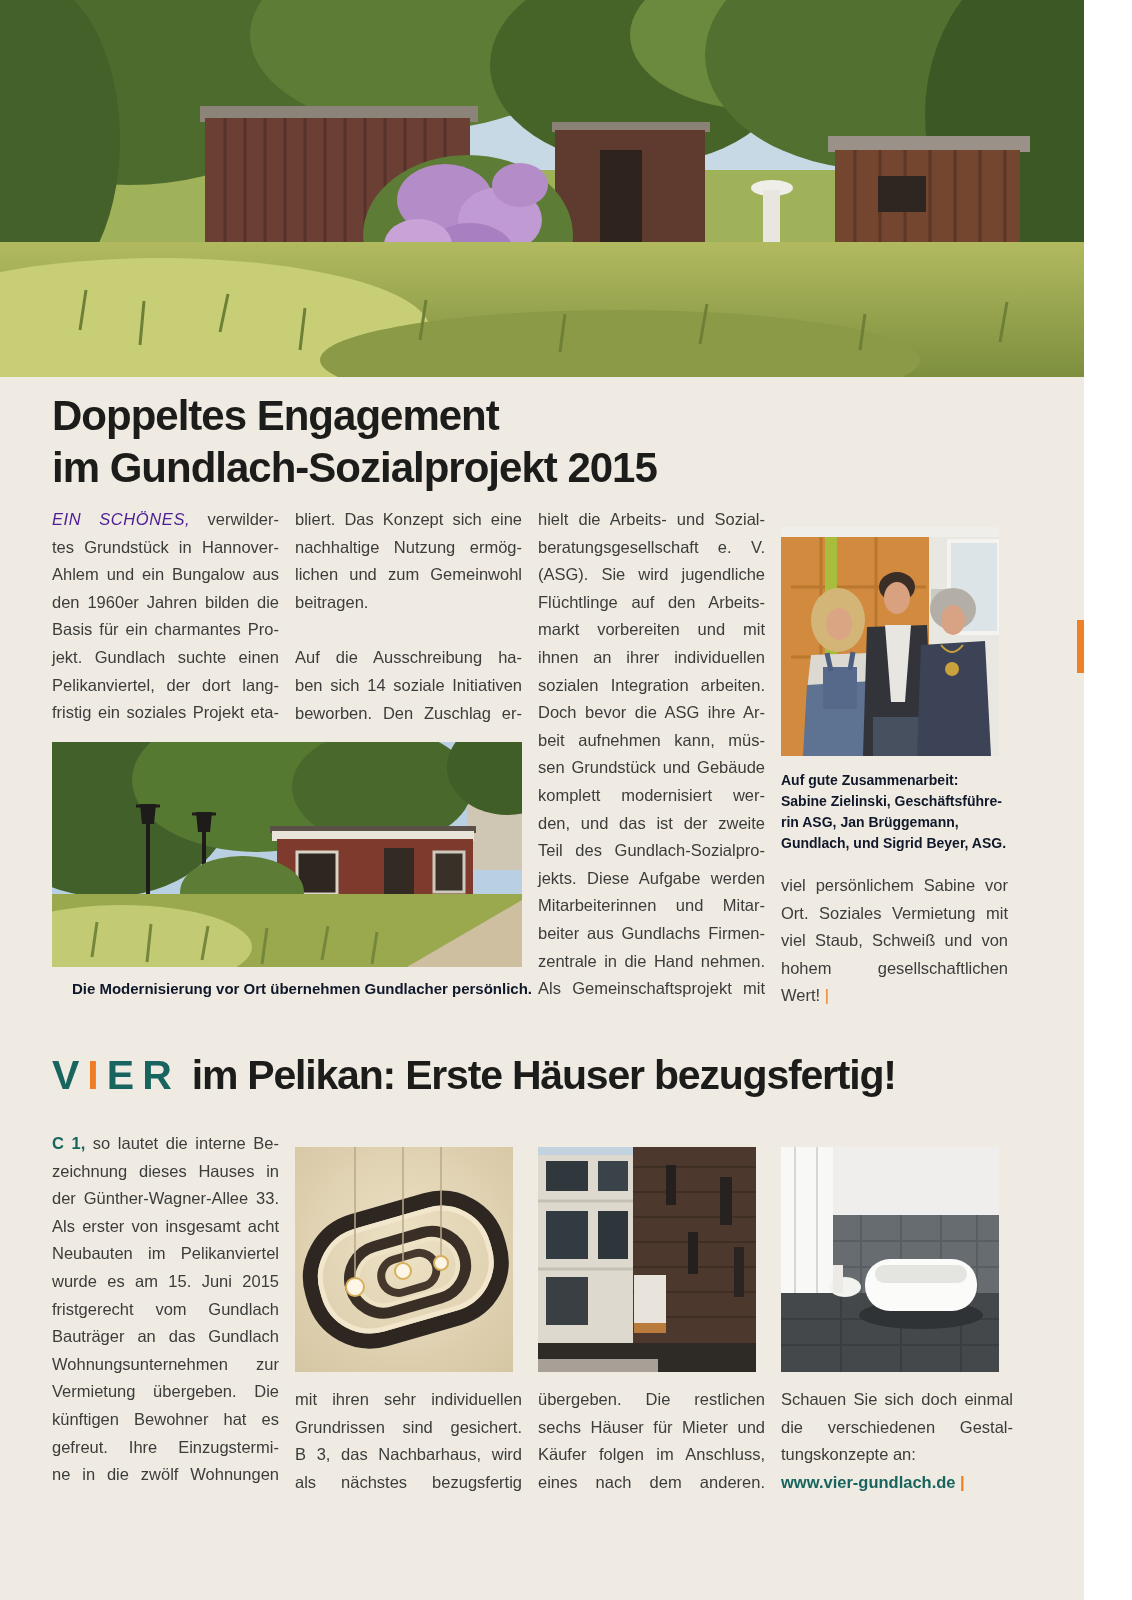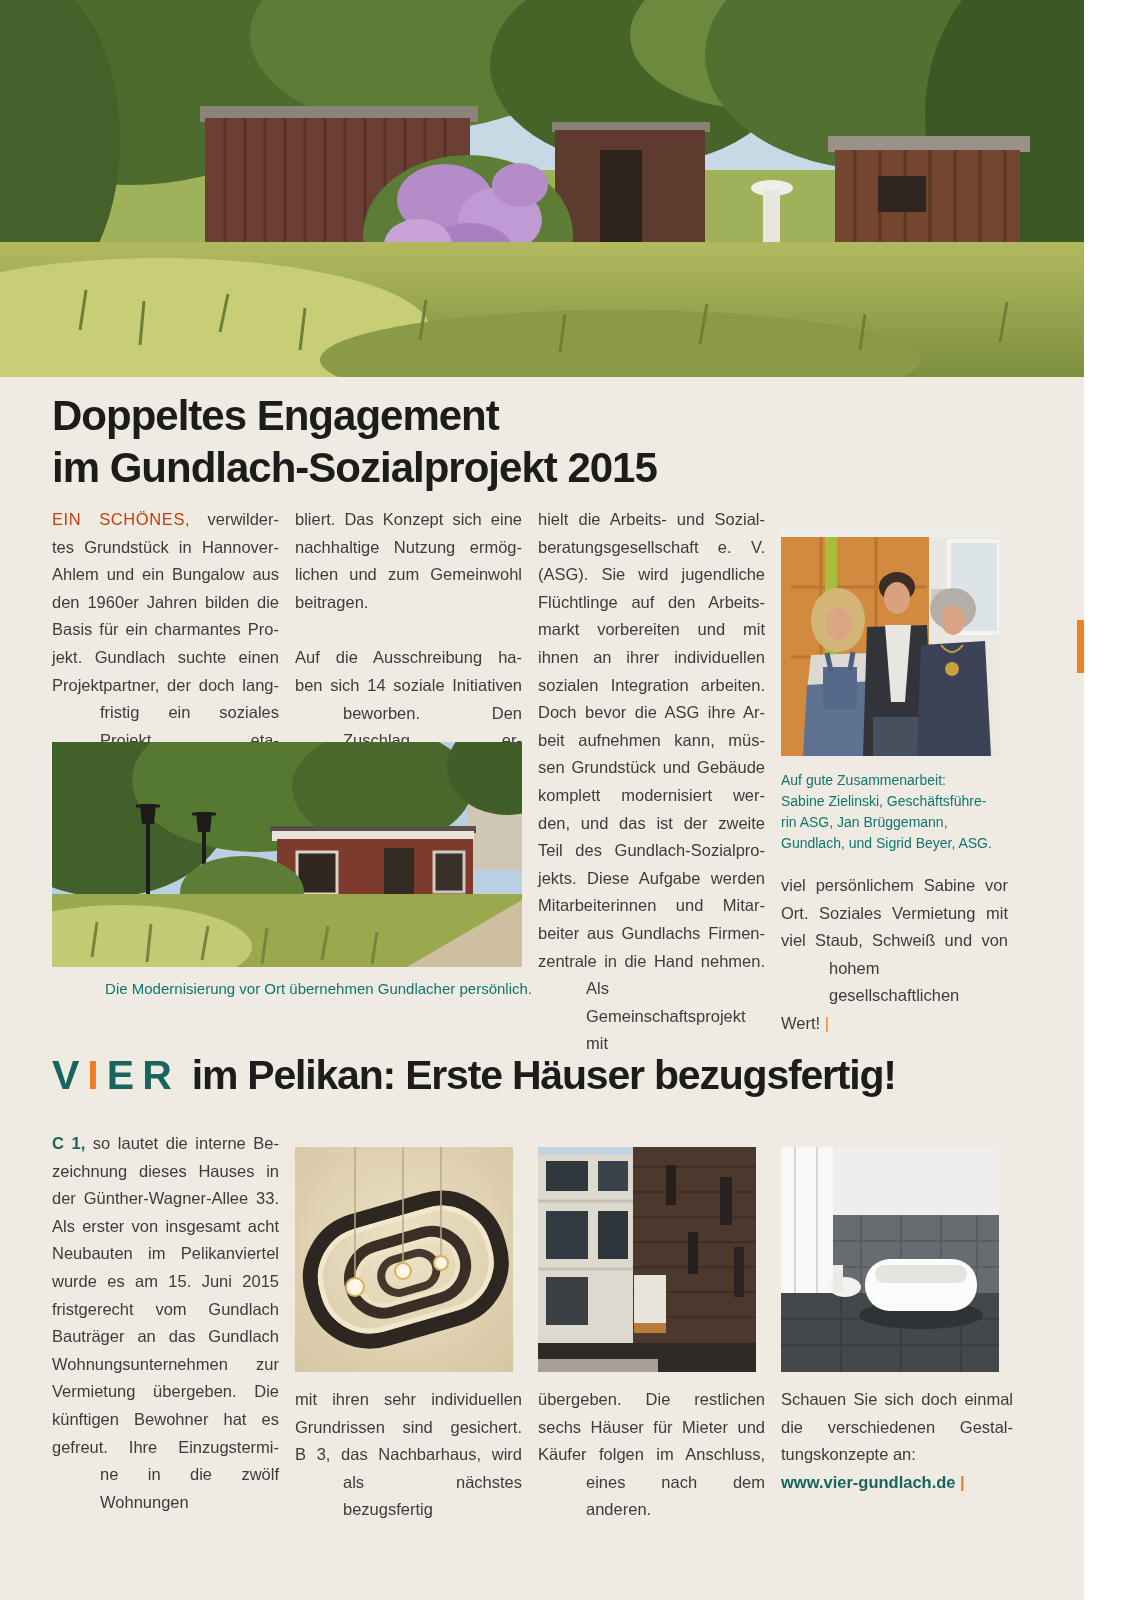--- a/index.html
+++ b/index.html
@@ -16,31 +16,31 @@
   .title2{font-weight:700;color:#1c1c1a;font-size:41px;letter-spacing:-1px;white-space:nowrap;}
   .vier span{margin-right:9px;}
   .vier .t{color:#17655e;}
   .vier .o{color:#ee7d23;}
   .title2 .rest{margin-left:12px;letter-spacing:-1.2px;}
 
   
   .col{width:227px;font-size:16.5px;line-height:27.6px;color:#3c3c3a;}
   .ln{display:block;text-align:justify;text-align-last:justify;}
   .ln-last{text-align-last:left;}
-  .cont .ln-last{text-align-last:justify;margin-left:48px;}
+  .cont .ln-last{text-align-last:justify;}
   .ln-first{display:block;text-align:justify;text-align-last:justify;}
-  .lead-a1{color:#c2410c;letter-spacing:.6px;}
+  .lead-a1{color:#4c1d95;letter-spacing:.6px;font-style:italic;}
   .lead-a2{color:#17655e;font-weight:700;}
   .para2{margin-top:28px;}
   .ln-end{display:block;text-align:left;}
   .endmark{color:#ee7d23;}
   .linkline{font-weight:700;color:#17655e;}
 
   
-  .cap{font-weight:400;color:#0f766e;}
+  .cap{font-weight:700;color:#0f172a;}
   .cap-people{font-size:14px;line-height:21px;}
   .cap-people .ln{text-align:left;text-align-last:left;white-space:nowrap;}
   .cap-garden{font-size:15px;white-space:nowrap;}
 
   
   .badge{
     left:1077px;top:620px;width:45px;height:53px;background:#ee8128;
     display:flex;align-items:center;justify-content:center;
     color:#ffffff;font-weight:700;font-size:18px;
   }
@@ -102,21 +102,21 @@
     </svg>
   </figure>
 
   <div class="abs h1" style="left:52px;top:390px;">
     <div>Doppeltes Engagement</div>
     <div>im Gundlach-Sozialprojekt 2015</div>
   </div>
 
   <div class="abs col cont" style="left:52px;top:506px;">
     <span class="ln-first"><span class="lead-a1">EIN SCHÖNES,</span> <span>verwilder-</span></span>
-    <span><span class="ln">tes Grundstück in Hannover-</span><span class="ln">Ahlem und ein Bungalow aus</span><span class="ln">den 1960er Jahren bilden die</span><span class="ln">Basis für ein charmantes Pro-</span><span class="ln">jekt. Gundlach suchte einen</span><span class="ln">Projektpartner, der doch lang-</span><span class="ln ln-last">fristig ein soziales Projekt eta-</span></span>
+    <span><span class="ln">tes Grundstück in Hannover-</span><span class="ln">Ahlem und ein Bungalow aus</span><span class="ln">den 1960er Jahren bilden die</span><span class="ln">Basis für ein charmantes Pro-</span><span class="ln">jekt. Gundlach suchte einen</span><span class="ln">Pelikanviertel, der dort lang-</span><span class="ln ln-last">fristig ein soziales Projekt eta-</span></span>
   </div>
 
   <div class="abs col" style="left:295px;top:506px;">
     <div>
         <span class="ln">bliert. Das Konzept sich eine</span>
         <span class="ln">nachhaltige Nutzung ermög-</span>
         <span class="ln">lichen und zum Gemeinwohl</span>
         <span class="ln ln-last">beitragen.</span>
       </div>
     <div class="para2 cont">

